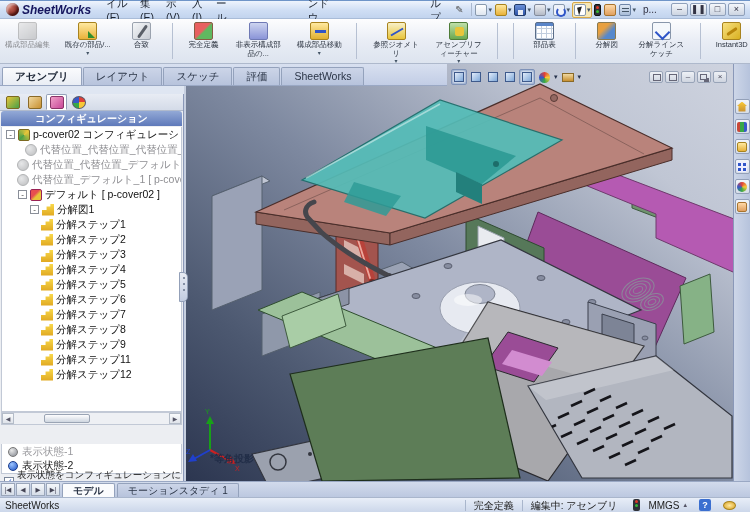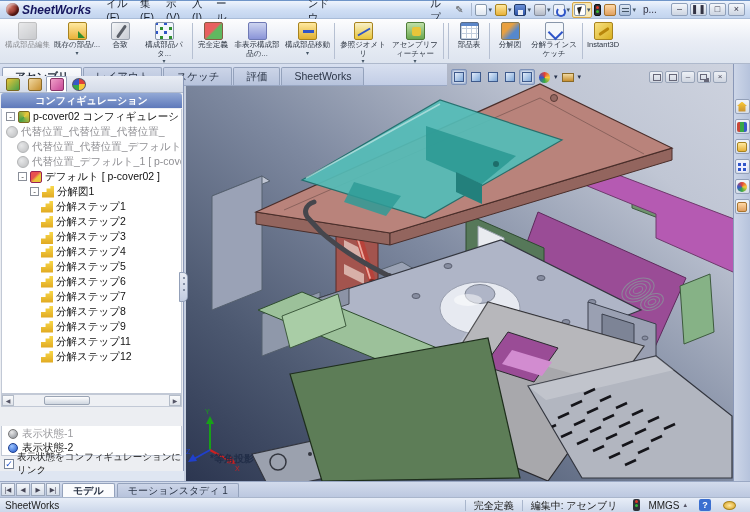--- a/index.html
+++ b/index.html
@@ -38,21 +38,21 @@
   .qi-options::after{content:"";position:absolute;left:2px;top:3px;width:7px;height:1px;background:#456;box-shadow:0 3px 0 #456;}
   .search-stub{font-size:10px;color:#334;margin:0 6px;min-width:22px;}
   .tspacer{flex:1;}
   .winbtns{display:flex;gap:2px;margin-right:5px;}
   .wbtn{width:17px;height:13px;border:1px solid #8fa0ba;border-radius:2px;background:linear-gradient(#f4f7fb,#cdd5e2);
     font-size:9px;line-height:11px;text-align:center;color:#334;}
 
   
   .toolbar{position:absolute;left:0;top:19px;width:750px;height:45px;
     background:linear-gradient(#fdfdfe,#e9edf5 50%,#dde4ef);border-bottom:1px solid #aeb9cc;
-    display:flex;align-items:stretch;padding:1px 0 1px 3px;}
+    display:flex;align-items:stretch;padding:1px 0 1px 3px;justify-content:space-between;}
   .tbsep{width:1px;background:#b6c0d2;margin:3px 2px;flex:none;}
   .tbbtn{min-width:36px;max-width:52px;display:flex;flex-direction:column;align-items:center;padding:2px 2px 0;border-radius:2px;flex:none;}
   .tbbtn.disabled{filter:grayscale(1);opacity:.55;}
   .tblabel{font-size:7.5px;line-height:8.5px;color:#2c3440;text-align:center;word-break:break-all;margin-top:1px;}
   .tbdd{font-size:6px;color:#456;line-height:6px;}
   .ic{width:19px;height:18px;border-radius:2px;display:block;position:relative;flex:none;}
   .ic-edit-component{background:linear-gradient(135deg,#d8dce2,#a8aeb8);border:1px solid #8c94a2;}
   .ic-insert-component{background:linear-gradient(#ffe9a0,#e8b23a);border:1px solid #a8831e;}
   .ic-insert-component::after{content:"";position:absolute;right:1px;bottom:1px;border-left:7px solid #2f8f2f;border-top:7px solid transparent;}
   .ic-mate{background:linear-gradient(135deg,#f4f6f8,#c8ccd4);border:1px solid #9aa2ae;}
@@ -98,21 +98,21 @@
   .dw-restore::after{content:"";position:absolute;left:2px;top:2px;width:5px;height:4px;border:1px solid #667;box-shadow:3px 3px 0 -1px #667;}
 
   
   .cmdtabs{position:absolute;left:0;top:0;width:447px;height:22px;background:linear-gradient(#d8e0f0,#c2cde5);
     border-bottom:1px solid #9aa8c4;display:flex;align-items:flex-end;padding-left:2px;}
   .ctab{height:18px;font-size:10.5px;line-height:17px;color:#2a3446;padding:0 12px;margin-right:1px;
     background:linear-gradient(#ccd5e8,#b7c3dc);border:1px solid #94a2bc;border-bottom:none;border-radius:2px 2px 0 0;}
   .ctab.active{background:linear-gradient(#fafbfd,#e9edf4);font-weight:bold;color:#1c2636;}
 
   
-  .leftpanel{position:absolute;left:0;top:12px;width:184px;height:395px;background:#eceef2;border-right:1px solid #8a98b8;}
+  .leftpanel{position:absolute;left:0;top:30px;width:184px;height:395px;background:#eceef2;border-right:1px solid #8a98b8;}
   .ptabs{position:absolute;left:0;top:0;right:0;height:17px;background:linear-gradient(#e8ecf4,#d4dbe8);border-bottom:1px solid #b0bacc;display:flex;align-items:center;padding-left:2px;gap:1px;}
   .ptab{width:21px;height:16px;display:flex;align-items:center;justify-content:center;border:1px solid transparent;border-radius:2px 2px 0 0;}
   .ptab.active{background:#fff;border-color:#93a0b8;border-bottom-color:#fff;}
   .lt{width:14px;height:13px;border-radius:2px;}
   .lt-feature-manager{background:linear-gradient(135deg,#e8c53a,#48a048);border:1px solid #7c6a20;}
   .lt-property-manager{background:linear-gradient(135deg,#f0d8a0,#c89030);border:1px solid #8a6a28;}
   .lt-configuration-manager{background:linear-gradient(135deg,#f0a0c8,#c84898);border:1px solid #8a3468;}
   .lt-display-manager{background:conic-gradient(#e04038 0 25%,#f8c838 0 50%,#38a848 0 75%,#3858c8 0);border-radius:50%;border:1px solid #556;}
   .phead{position:absolute;left:1px;right:1px;height:15px;border-radius:3px 3px 0 0;
     background:linear-gradient(#93a9d6,#5e79ba);color:#fff;font-size:10px;font-weight:bold;line-height:15px;text-align:center;}
@@ -244,25 +244,20 @@
       </div>
       <div class="tbbtn">
         <i class="ic ic-insert-component"></i>
         <div class="tblabel">既存の部品/...</div>
         <span class="tbdd">▾</span>
       </div>
       <div class="tbbtn">
         <i class="ic ic-mate"></i>
         <div class="tblabel">合致</div>
       </div>
-      <div class="tbbtn">
-        <i class="ic ic-pattern"></i>
-        <div class="tblabel">構成部品パタ...</div>
-        <span class="tbdd">▾</span>
-      </div>
       <span class="tbsep"></span>
       <div class="tbbtn">
         <i class="ic ic-interference"></i>
         <div class="tblabel">完全定義</div>
       </div>
       <div class="tbbtn">
         <i class="ic ic-show-hidden"></i>
         <div class="tblabel">非表示構成部品の...</div>
       </div>
       <div class="tbbtn">
@@ -513,21 +508,21 @@
             <i class="lt lt-display-manager"></i>
           </span>
         </div>
       <div class="phead" style="top:17px">コンフィギュレーション</div>
       <div class="ptree" id="ptree">
           <div class="trow" style="padding-left: 2px;">
             <span class="exp">-</span>
             <i class="ti ti-configurations-root"></i>
             <span class="tlabel">p-cover02 コンフィギュレーション (デフォルト</span>
           </div>
-          <div class="trow grey" style="padding-left: 3px;">
+          <div class="trow grey" style="padding-left: 22px;">
             <i class="ti ti-alt-position"></i>
             <span class="tlabel">代替位置_代替位置_代替位置_</span>
           </div>
           <div class="trow grey" style="padding-left: 14px;">
             <i class="ti ti-alt-position"></i>
             <span class="tlabel">代替位置_代替位置_デフォルト_1_</span>
           </div>
           <div class="trow grey" style="padding-left: 14px;">
             <i class="ti ti-alt-position"></i>
             <span class="tlabel">代替位置_デフォルト_1 [ p-cover</span>

